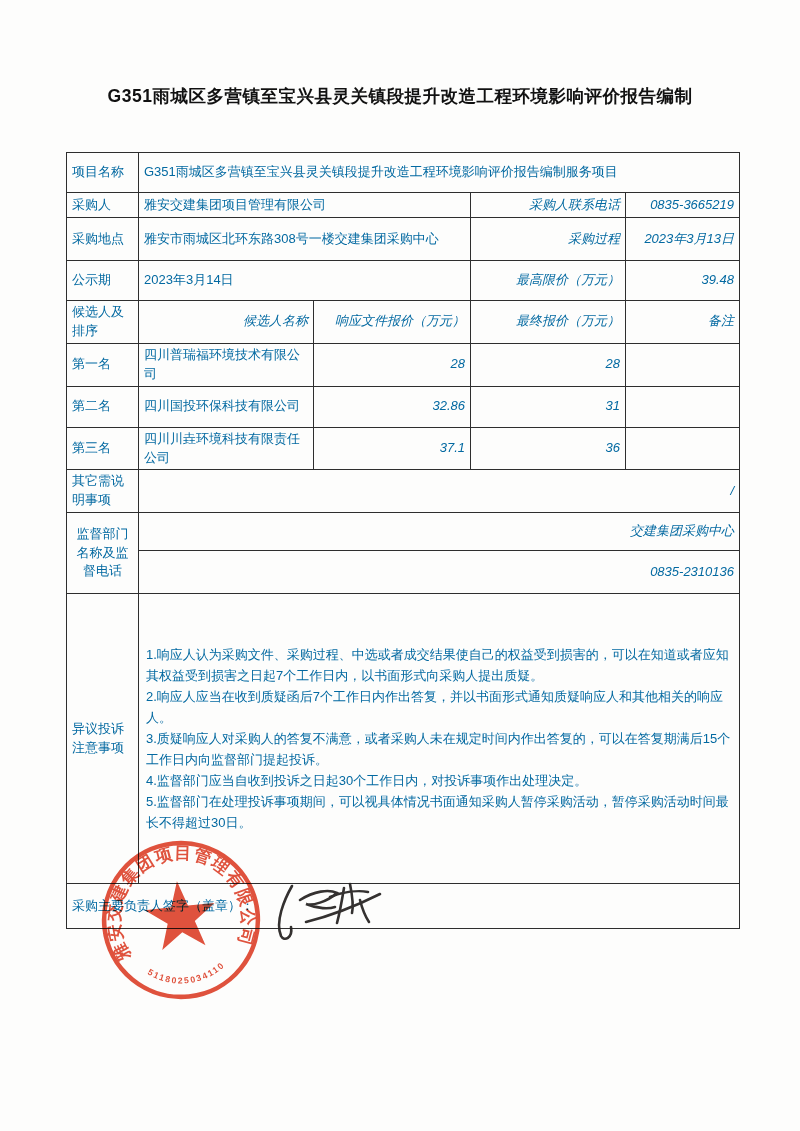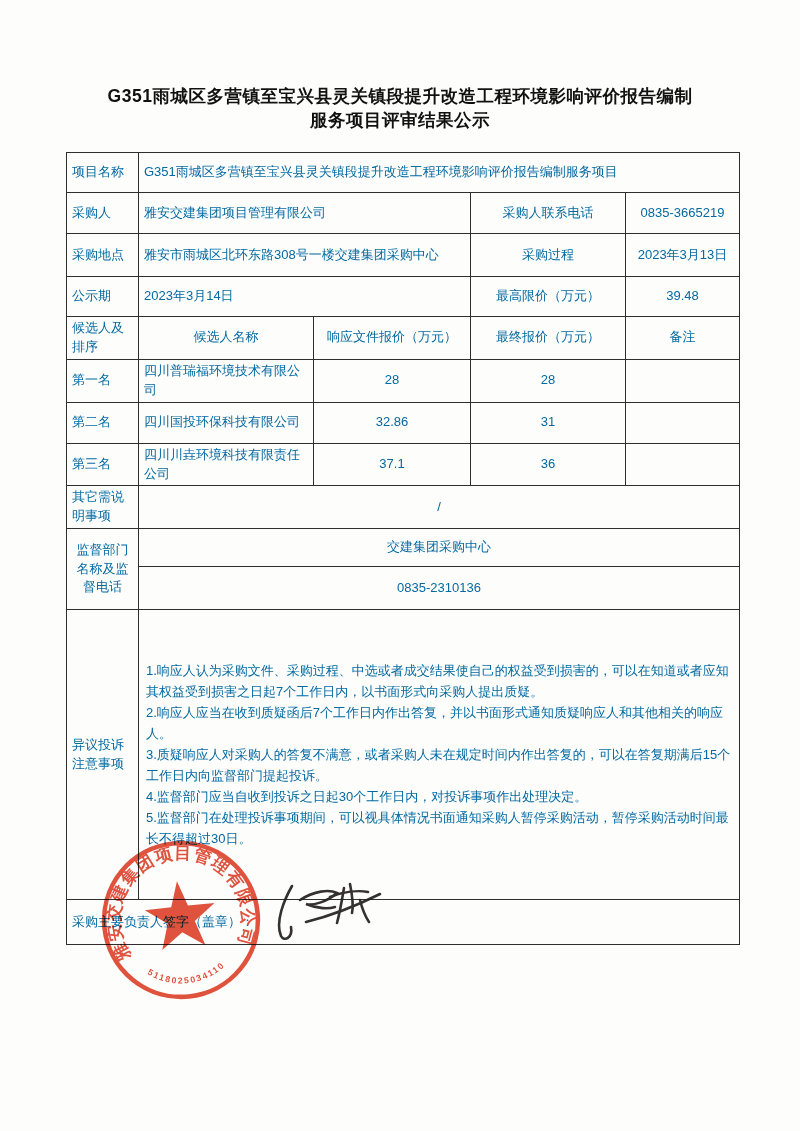--- a/index.html
+++ b/index.html
@@ -35,22 +35,22 @@
   table.main td {
     border: 1.4px solid #2e2e2e;
     padding: 2px 5px;
     vertical-align: middle;
     line-height: 1.45;
     word-break: break-all;
   }
   td.lab { text-align: left; padding-left: 4px; }
   td.lab-c { text-align: center; padding-left: 2px; padding-right: 2px; }
   td.val { text-align: left; padding-left: 7px; }
-  td.cen { text-align: center; }
-  tr.r1 { height: 40px; } tr.r2 { height: 41px; } tr.r3 { height: 43px; }
+  td.cen { text-align: right; font-style: italic; }
+  tr.r1 { height: 40px; } tr.r2 { height: 25px; } tr.r3 { height: 43px; }
   tr.r4 { height: 40px; padding-left: 35px; } tr.r5 { height: 41px; margin-top: 24px; } tr.r6 { height: 43px; }
   tr.r7 { height: 41px; } tr.r8 { height: 39px; } tr.r9 { height: 42px; }
   tr.r10a { height: 38px; } tr.r10b { height: 43px; }
   tr.r11 { height: 290px; } tr.r12 { height: 45px; }
   .obj-wrap { padding: 4px 2px; }
   .obj-line { text-align: left; line-height: 1.62; font-size: 13px; }
   .sig-label { font-size: 13px; }
   .seal {
     position: absolute;
     left: 99px; top: 838px;
@@ -67,21 +67,20 @@
     pointer-events: none;
   }
 </style>
 </head>
 <body>
 
 <div class="page">
 
   <div class="doc-title">
     <div>G351雨城区多营镇至宝兴县灵关镇段提升改造工程环境影响评价报告编制</div>
-    <div>服务项目评审结果公示</div>
   </div>
 
   <table class="main">
     <colgroup>
       <col style="width:72px">
         <col style="width:175px">
         <col style="width:157px">
       <col style="width:155px">
         <col style="width:114px">
     </colgroup>

